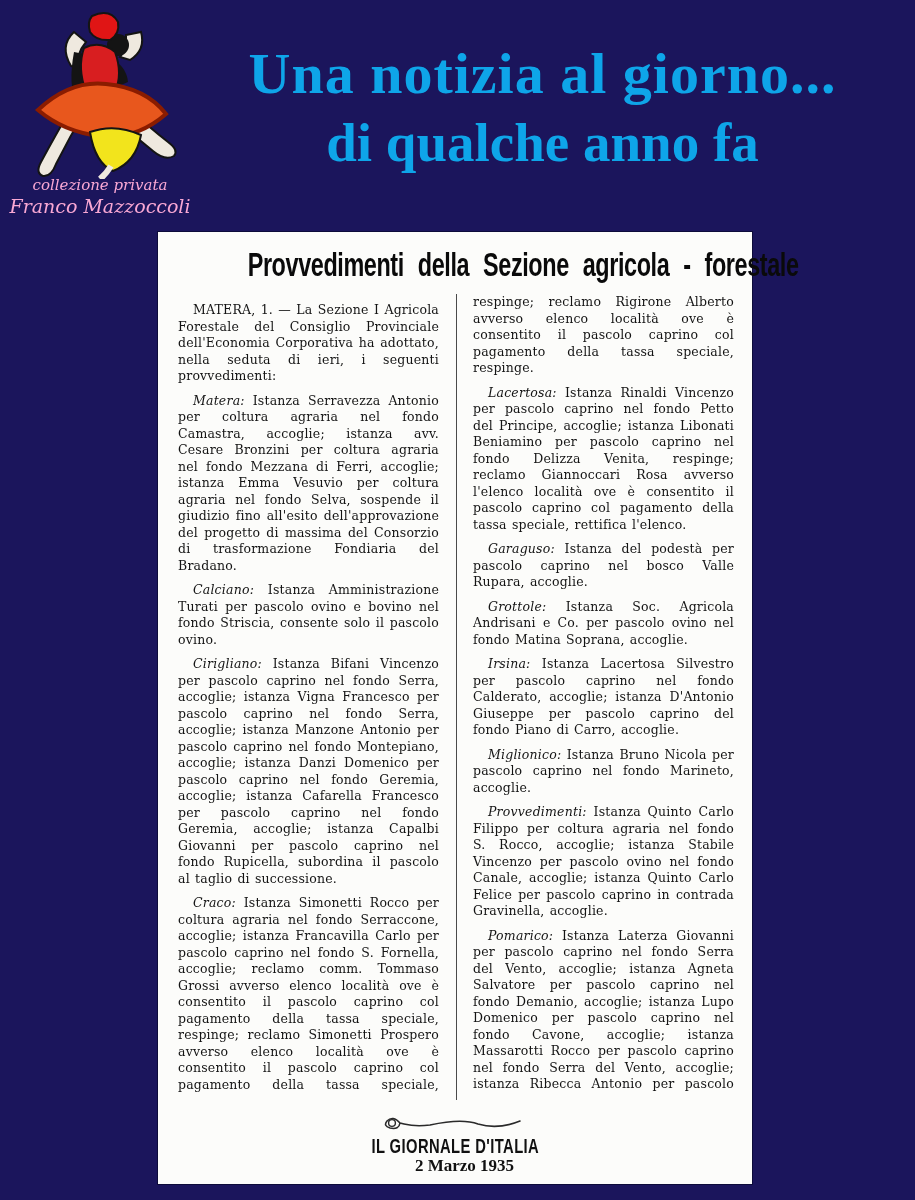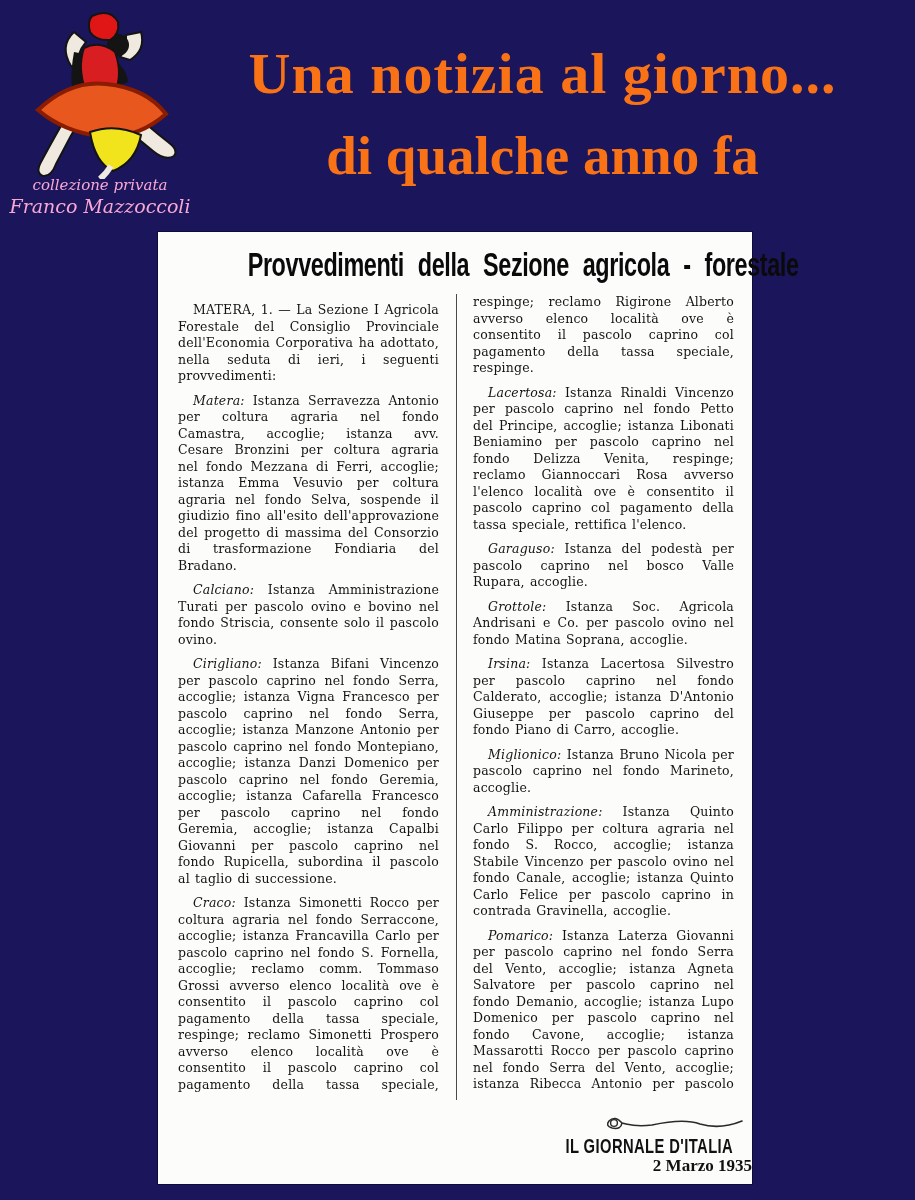--- a/index.html
+++ b/index.html
@@ -9,39 +9,39 @@
     font-family:"Liberation Sans",sans-serif;
     position:relative;overflow:hidden;
   }
   
   .logo-wrap{position:absolute;left:14px;top:4px;width:180px;height:175px;}
   .logo-caption{position:absolute;left:0px;top:176px;width:200px;text-align:center;
     color:#f9a8d4;font-style:italic;font-family:"DejaVu Serif",serif;line-height:1.25;}
   .cap1{font-size:15px;}
   .cap2{font-size:19px;}
   .header-title{position:absolute;left:180px;top:40px;width:725px;text-align:center;
-    color:#f97316;font-family:"Liberation Serif",serif;font-weight:bold;}
+    color:#0ea5e9;font-family:"Liberation Serif",serif;font-weight:bold;}
   .title-l1{font-size:58px;letter-spacing:1px;white-space:nowrap;}
-  .title-l2{font-size:55px;margin-top:17px;white-space:nowrap;font-family:Liberation Serif, serif;}
+  .title-l2{font-size:55px;margin-top:4px;white-space:nowrap;font-family:Liberation Serif, serif;}
   
   .clipping{position:absolute;left:158px;top:232px;width:594px;height:952px;
     background:#fcfcfa;color:#141414;box-sizing:border-box;
     padding:16px 10px 0 12px;box-shadow:0 0 0 1px #0d0b3a;}
   .headline{text-align:center;font-weight:bold;color:#0a0a0a;}
   .headline .hl{display:inline-block;white-space:nowrap;font-size:30px;
     word-spacing:10px;letter-spacing:-0.5px;line-height:34px;}
   .hl1{transform:scale(0.78,1.12);}
   .hl2{transform:scale(0.80,1.12);margin-top:4px;}
   .art-body{margin-top:12px;height:806px;overflow:hidden;
     column-count:2;column-gap:18px;column-rule:1px solid #4a4a4a;
     font-family:"DejaVu Serif",serif;font-size:12.5px;line-height:16.5px;
     text-align:justify;letter-spacing:0.2px;word-spacing:1px;hyphens:auto;}
   .art-p{margin:8px;text-indent:15px;}
   .art-p .lead{font-style:italic;}
-  .art-footer{position:absolute;left:0;right:0;bottom:8px;text-align:right;color:#111;}
+  .art-footer{position:absolute;left:0;right:0;bottom:8px;text-align:center;color:#111;}
   .flourish{display:block;margin:0 auto 1px auto;}
   .source{display:inline-block;font-weight:bold;font-size:18px;white-space:nowrap;
     letter-spacing:0.5px;transform:scale(0.82,1.15);font-family:"Liberation Sans",sans-serif;}
   .issue-date{font-family:"Liberation Serif",serif;font-weight:bold;font-size:17px;margin-top:-1px;margin-left:19px;}
 </style>
 </head>
 <body>
 
 <div class="logo-wrap">
   <span>
@@ -85,21 +85,21 @@
       <p class="art-p">MATERA, 1. — La Sezione I Agricola Forestale del Consiglio Provinciale dell'Economia Corporativa ha adottato, nella seduta di ieri, i seguenti provvedimenti:</p>
       <p class="art-p"><i class="lead">Matera: </i>Istanza Serravezza Antonio per coltura agraria nel fondo Camastra, accoglie; istanza avv. Cesare Bronzini per coltura agraria nel fondo Mezzana di Ferri, accoglie; istanza Emma Vesuvio per coltura agraria nel fondo Selva, sospende il giudizio fino all'esito dell'approvazione del progetto di massima del Consorzio di trasformazione Fondiaria del Bradano.</p>
       <p class="art-p"><i class="lead">Calciano: </i>Istanza Amministrazione Turati per pascolo ovino e bovino nel fondo Striscia, consente solo il pascolo ovino.</p>
       <p class="art-p"><i class="lead">Cirigliano: </i>Istanza Bifani Vincenzo per pascolo caprino nel fondo Serra, accoglie; istanza Vigna Francesco per pascolo caprino nel fondo Serra, accoglie; istanza Manzone Antonio per pascolo caprino nel fondo Montepiano, accoglie; istanza Danzi Domenico per pascolo caprino nel fondo Geremia, accoglie; istanza Cafarella Francesco per pascolo caprino nel fondo Geremia, accoglie; istanza Capalbi Giovanni per pascolo caprino nel fondo Rupicella, subordina il pascolo al taglio di successione.</p>
       <p class="art-p"><i class="lead">Craco: </i>Istanza Simonetti Rocco per coltura agraria nel fondo Serraccone, accoglie; istanza Francavilla Carlo per pascolo caprino nel fondo S. Fornella, accoglie; reclamo comm. Tommaso Grossi avverso elenco località ove è consentito il pascolo caprino col pagamento della tassa speciale, respinge; reclamo Simonetti Prospero avverso elenco località ove è consentito il pascolo caprino col pagamento della tassa speciale, respinge; reclamo Rigirone Alberto avverso elenco località ove è consentito il pascolo caprino col pagamento della tassa speciale, respinge.</p>
       <p class="art-p"><i class="lead">Lacertosa: </i>Istanza Rinaldi Vincenzo per pascolo caprino nel fondo Petto del Principe, accoglie; istanza Libonati Beniamino per pascolo caprino nel fondo Delizza Venita, respinge; reclamo Giannoccari Rosa avverso l'elenco località ove è consentito il pascolo caprino col pagamento della tassa speciale, rettifica l'elenco.</p>
       <p class="art-p"><i class="lead">Garaguso: </i>Istanza del podestà per pascolo caprino nel bosco Valle Rupara, accoglie.</p>
       <p class="art-p"><i class="lead">Grottole: </i>Istanza Soc. Agricola Andrisani e Co. per pascolo ovino nel fondo Matina Soprana, accoglie.</p>
       <p class="art-p"><i class="lead">Irsina: </i>Istanza Lacertosa Silvestro per pascolo caprino nel fondo Calderato, accoglie; istanza D'Antonio Giuseppe per pascolo caprino del fondo Piano di Carro, accoglie.</p>
       <p class="art-p"><i class="lead">Miglionico: </i>Istanza Bruno Nicola per pascolo caprino nel fondo Marineto, accoglie.</p>
-      <p class="art-p"><i class="lead">Amministrazione: </i>Istanza Quinto Carlo Filippo per coltura agraria nel fondo S. Rocco, accoglie; istanza Stabile Vincenzo per pascolo ovino nel fondo Canale, accoglie; istanza Quinto Carlo Felice per pascolo caprino in contrada Gravinella, accoglie.</p>
+      <p class="art-p"><i class="lead">Provvedimenti: </i>Istanza Quinto Carlo Filippo per coltura agraria nel fondo S. Rocco, accoglie; istanza Stabile Vincenzo per pascolo ovino nel fondo Canale, accoglie; istanza Quinto Carlo Felice per pascolo caprino in contrada Gravinella, accoglie.</p>
       <p class="art-p"><i class="lead">Pomarico: </i>Istanza Laterza Giovanni per pascolo caprino nel fondo Serra del Vento, accoglie; istanza Agneta Salvatore per pascolo caprino nel fondo Demanio, accoglie; istanza Lupo Domenico per pascolo caprino nel fondo Cavone, accoglie; istanza Massarotti Rocco per pascolo caprino nel fondo Serra del Vento, accoglie; istanza Ribecca Antonio per pascolo caprino nel fondo Demanio, accoglie; istanza comm. Luigi Materi per pascolo caprino nel fondo Montaferrato, accoglie; istanza Glionna Carlo, Michele ed Innocenzo per pascolo caprino nel Fondo Ischia della Bracca, accoglie, istanza Astarita Salvatore per pascolo caprino nel fondo S. Croce, accoglie.</p>
     </div>
 
   <div class="art-footer">
     <span class="flourish">
       <svg width="150" height="16" viewBox="0 0 150 16" aria-hidden="true">
         <path d="M20 8 q-7 -8 -13 -2 q-4 5 3 7 q9 2 10 -5 l4 1 q12 3 26 1 q32 -7 48 -1 q20 6 42 -3" fill="none" stroke="#2a2a2a" stroke-width="1.6" stroke-linecap="round"></path>
         <circle cx="12" cy="8" r="3.4" fill="none" stroke="#2a2a2a" stroke-width="1.4"></circle>
       </svg>
     </span>

